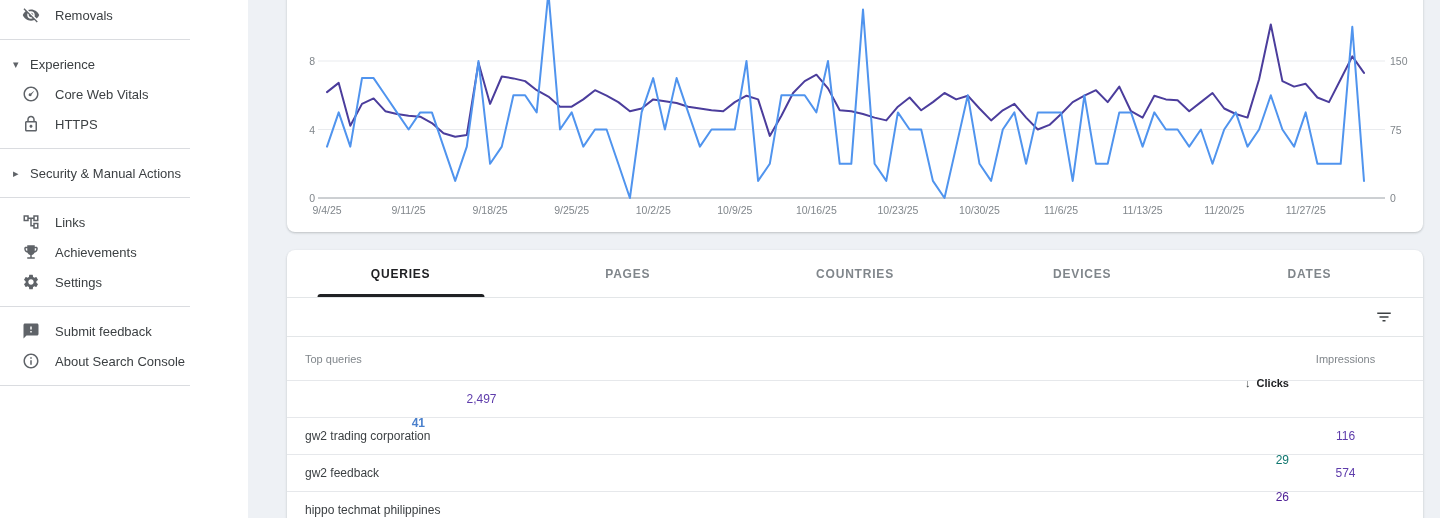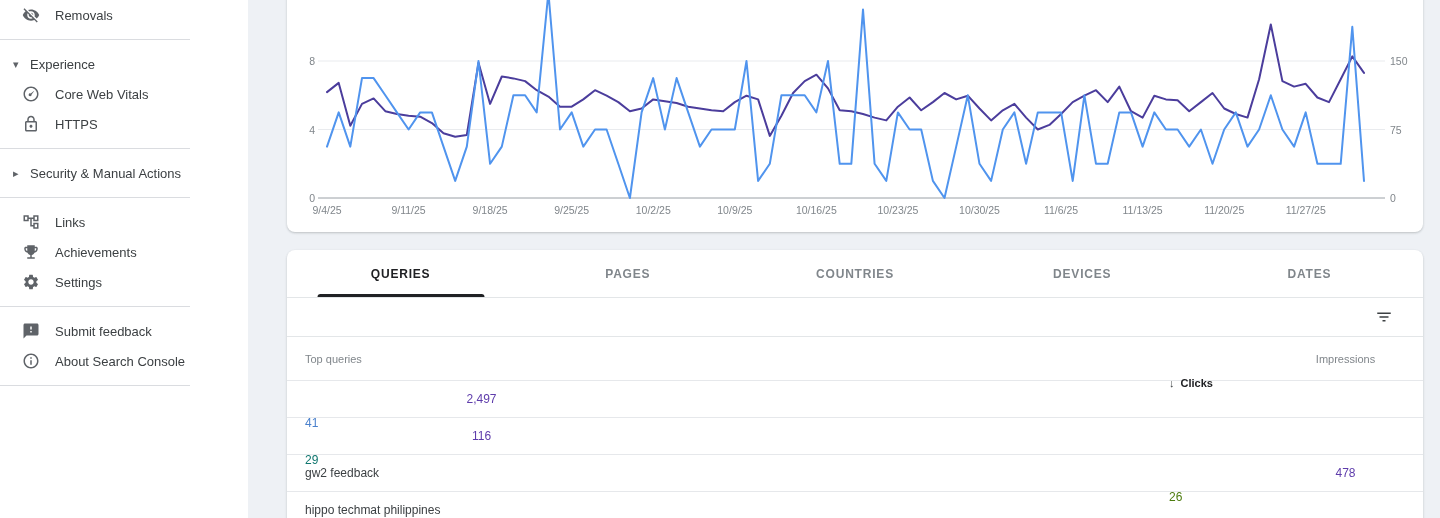--- a/index.html
+++ b/index.html
@@ -37,21 +37,21 @@
   .filter-row { height:39px; display:flex; align-items:center; justify-content:flex-end;
     padding-right:27px; border-bottom:1px solid #e3e6e8; }
   .filter-btn { width:24px; height:24px; display:flex; align-items:center; justify-content:center; cursor:pointer; }
   .filter-btn svg { width:18px; height:18px; fill:#3c4043; }
 
   
   .t-row { display:flex; align-items:center; padding:0 21px 0 18px; }
   .t-head { height:43px; }
   .t-body-row { height:37px; border-top:1px solid #e6e8eb; }
   .col-query { flex:1; font-size:12px; color:#3c4043; }
-  .col-clicks { width:120px; text-align:left; font-size:12px;margin-top:48px; }
+  .col-clicks { width:120px; text-align:right; font-size:12px;margin-top:48px; }
   .col-impr { width:113px; text-align:center; font-size:12px; }
   .t-head .col-query { font-size:11px; color:#80868b; }
   .t-head .col-clicks { color:#202124; font-weight:bold; font-size:11px; }
   .t-head .col-impr { color:#80868b; font-size:11px; }
   .sort-arrow { font-weight:normal; margin-right:6px; color:#3c4043; }
 </style>
 </head>
 <body>
 
 <div class="app">
@@ -211,33 +211,34 @@
         </div>
       </div>
 
       <div class="t-row t-head">
         <div class="col-query">Top queries</div>
         <div class="col-clicks"><span class="sort-arrow">↓</span><span>Clicks</span></div>
         <div class="col-impr"><span>Impressions</span></div>
       </div>
 
       <div class="t-row t-body-row">
-        <div class="col-clicks" style="color: rgb(74, 128, 204);">41</div>
+        <div class="col-clicks" style="color: rgb(74, 128, 204); font-weight: bold;">41</div>
         <div class="col-impr" style="color: rgb(94, 60, 171);">2,497</div>
       </div>
 
       <div class="t-row t-body-row">
+        <div class="col-query">gw2 trading corporation</div>
         <div class="col-clicks" style="color: #0f766e;">29</div>
         <div class="col-impr" style="color: rgb(94, 60, 171);">116</div>
       </div>
 
       <div class="t-row t-body-row">
         <div class="col-query">gw2 feedback</div>
-        <div class="col-clicks" style="color: #4d7c0f;">26</div>
-        <div class="col-impr" style="color: rgb(94, 60, 171);">478</div>
+        <div class="col-clicks" style="color: #4c1d95;">26</div>
+        <div class="col-impr" style="color: rgb(94, 60, 171);">574</div>
       </div>
 
       <div class="t-row t-body-row">
         <div class="col-query">hippo techmat philippines</div>
         <div class="col-clicks" style="color: rgb(74, 128, 204);">14</div>
         <div class="col-impr" style="color: rgb(94, 60, 171); margin-top: 36px;">224</div>
       </div>
 
     </section>
   </main>

